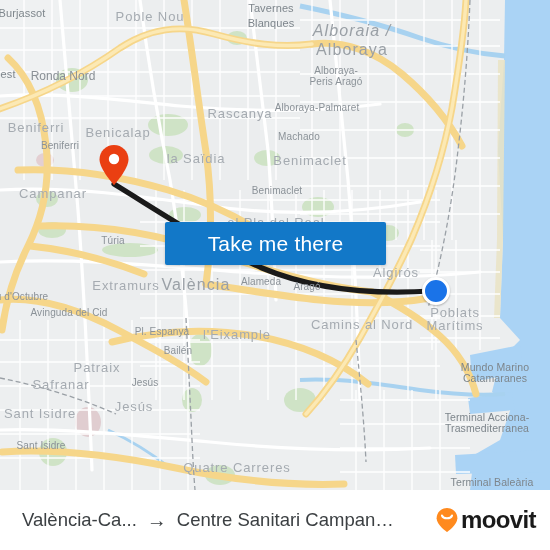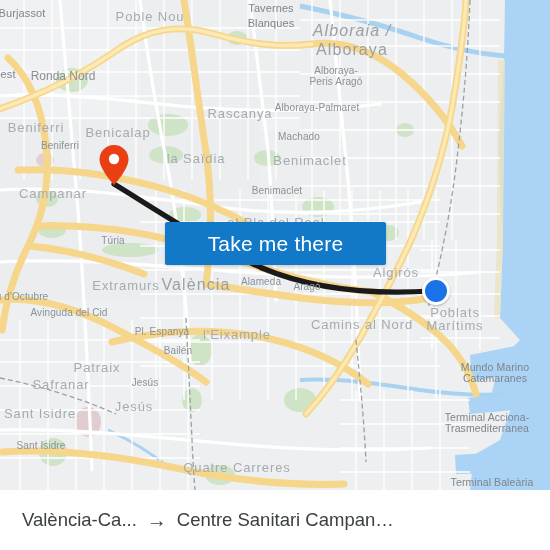--- a/index.html
+++ b/index.html
@@ -259,15 +259,22 @@
     <button class="cta">Take me there</button>
 
   </div>
 
   <div class="footer">
     <div class="footer-route">
       <span class="f-txt f-from">València-Ca...</span>
       <span class="f-arrow">→</span>
       <span class="f-txt f-to">Centre Sanitari Campanar (antic Ho...</span>
     </div>
+    <div class="brand">
+      <svg width="24" height="26" viewBox="0 0 24 26">
+        <path d="M12 1 C6.2 1 1.6 5.6 1.6 11.3 C1.6 18.2 12 25 12 25 C12 25 22.4 18.2 22.4 11.3 C22.4 5.6 17.8 1 12 1 Z" fill="#ff8a1e"></path>
+        <path d="M7 8.6 C8.2 12.2 15.8 12.2 17 8.6" stroke="#ffffff" stroke-width="2.1" fill="none" stroke-linecap="round"></path>
+      </svg>
+      <span class="brand-word">moovit</span>
+    </div>
   </div>
 
 </div>
 
 </body></html>

